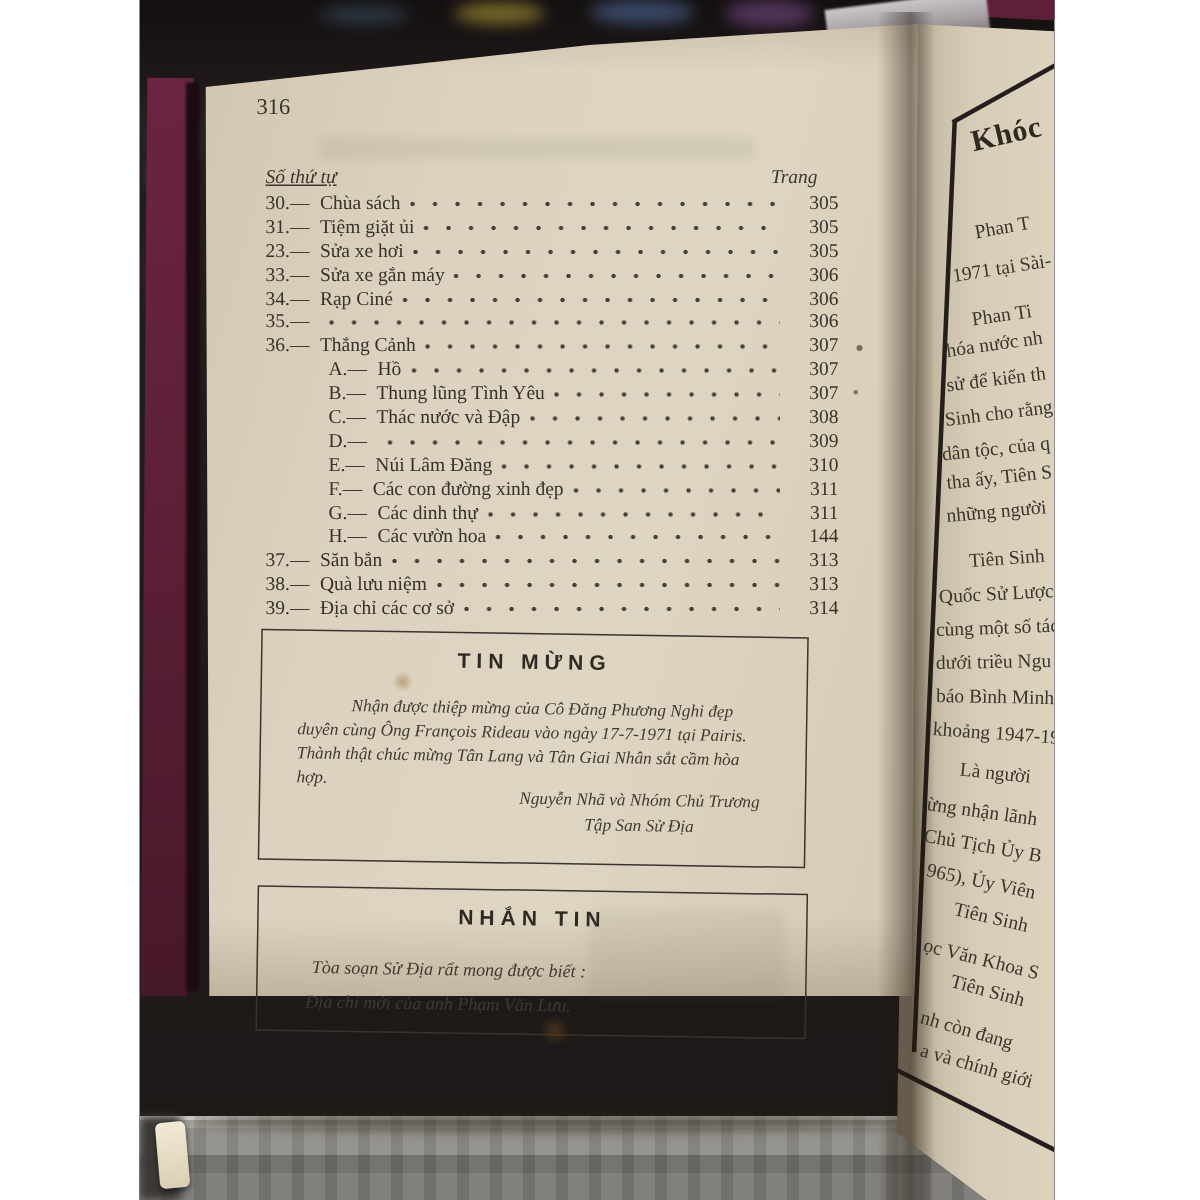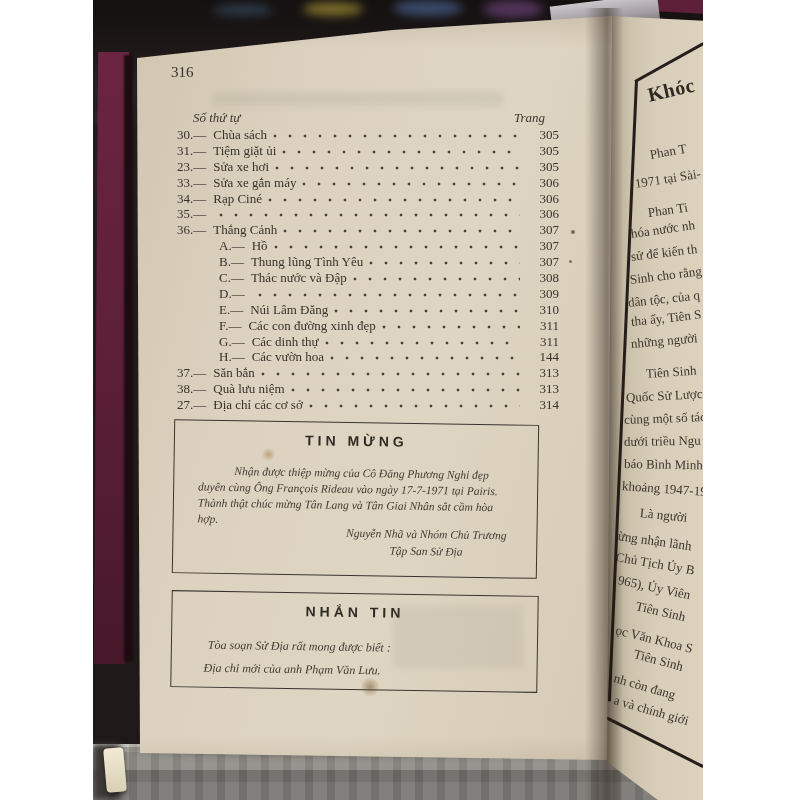--- a/index.html
+++ b/index.html
@@ -32,30 +32,30 @@
   .right-page{position:absolute;left:505px;top:0;width:105px;height:800px;
     clip-path:polygon(11.4% 2%,100% 2.6%,100% 100%,57% 100%,0% 94.4%);
     background:linear-gradient(90deg,#7c7260 0px,#b3a892 14px,#cdc2ac 32px,#d8cdb8 55px,#dcd2bd 105px);}
   .frame-line{position:absolute;background:#241f1a;}
   .fl-left{left:37px;top:80px;width:2.5px;height:622px;transform:rotate(2.5deg);transform-origin:top center;}
   .fl-top{left:37px;top:80px;width:78px;height:2.5px;transform:rotate(-29deg);transform-origin:left center;}
   .fl-bottom{left:-2px;top:711px;width:120px;height:3px;transform:rotate(26.8deg);transform-origin:left center;}
   .rl{position:absolute;white-space:nowrap;font-size:13px;color:#3b352c;transform-origin:left center;}
   .rl-title{font-size:20px;font-weight:bold;letter-spacing:.5px;color:#2e2921;}
   
-  .left-page{position:absolute;left:0;top:0;width:610px;height:800px;
+  .left-page{position:absolute;left:0;top:0;width:610px;height:664px;
     clip-path:polygon(44px 58px,300px 30px,519px 16px,514px 760px,47px 753px);
     background:
       linear-gradient(180deg,rgba(135,115,90,.28) 0,rgba(135,115,90,0) 48px),
       linear-gradient(180deg,rgba(0,0,0,0) 92%,rgba(110,90,65,.25) 100%),
       linear-gradient(105deg,#cfc3ae 0%,#dcd2bf 30%,#ded5c2 55%,#d6cbb6 85%,#c9bda6 100%);}
   .pagenum{position:absolute;left:78px;top:64px;font-size:15px;color:#37322b;}
   .toc-header{position:absolute;left:84px;top:110px;width:380px;display:flex;justify-content:space-between;
     font-style:italic;font-size:13px;color:#3c362e;}
-  .toc-header .h-left{margin-left:16px;}
+  .toc-header .h-left{margin-left:0;text-decoration:underline;}
   .toc-header .h-right{margin-right:12px;font-style:italic;}
   .toc-list{position:absolute;left:84px;top:127px;width:382px;color:#37322b;}
   .trow{display:flex;align-items:baseline;height:15.9px;font-size:13px;}
   .trow.sub{padding-left:42px;}
   .rno{margin-right:7px;white-space:nowrap;}
   .rtitle{white-space:nowrap;}
   .lead{flex:1;height:10px;margin:0 5px;align-self:center;
     background-image:radial-gradient(circle at 3px 6px,#46413a 1.2px,rgba(0,0,0,0) 1.7px);
     background-size:15px 10px;background-repeat:repeat-x;}
   .rpage{width:34px;text-align:right;white-space:nowrap;}
@@ -244,21 +244,21 @@
             <span class="lead"></span>
             <span class="rpage">313</span>
           </div>
         <div class="trow">
             <span class="rno">38.—</span>
             <span class="rtitle">Quà lưu niệm</span>
             <span class="lead"></span>
             <span class="rpage">313</span>
           </div>
         <div class="trow">
-            <span class="rno">27.—</span>
+            <span class="rno">39.—</span>
             <span class="rtitle">Địa chỉ các cơ sở</span>
             <span class="lead"></span>
             <span class="rpage">314</span>
           </div>
       </div>
 
       <div class="notice notice1">
         <div class="ntitle">TIN MỪNG</div>
         <div class="nbody">
           <div class="ind">Nhận được thiệp mừng của Cô Đăng Phương Nghi đẹp</div>

